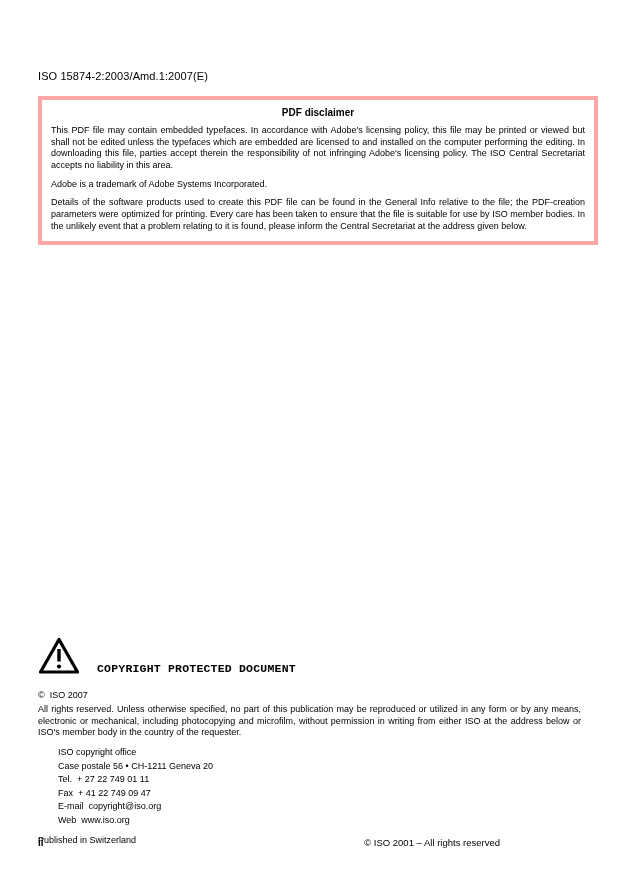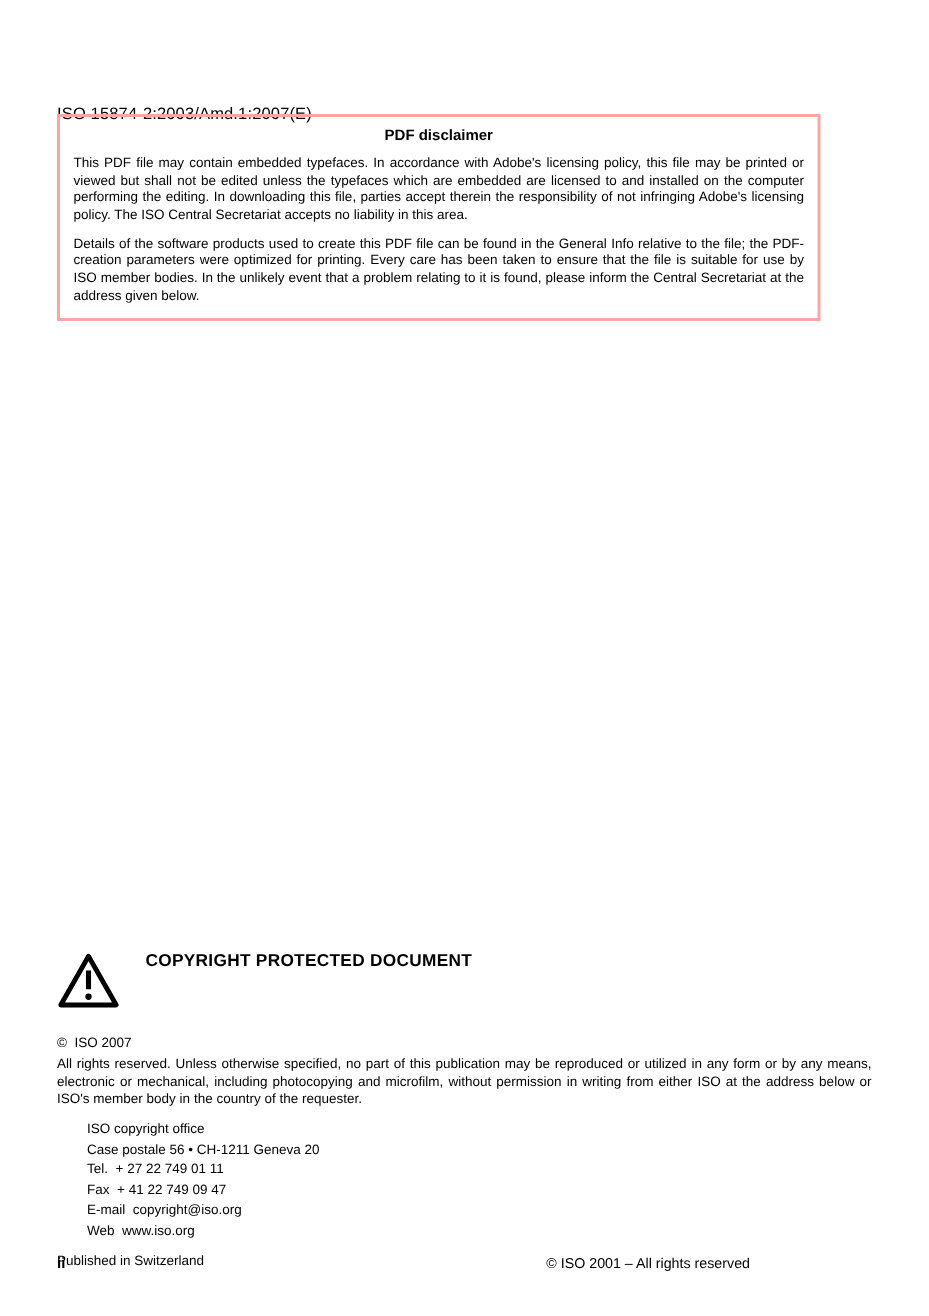--- a/index.html
+++ b/index.html
@@ -23,24 +23,24 @@
     left: 38px;
     font-size: 11px;
     font-weight: normal;
     letter-spacing: 0.1px;
     margin-top: 40px;
   }
 
   
   .disclaimer-box {
     position: absolute;
-    top: 76px;
+    top: 96px;
     left: 38px;
-    width: 509px;
-    border: 2px solid #fca5a5;
+    width: 560px;
+    border: 4px solid #fca5a5;
     padding: 7px 9px 8px 9px;
   }
   .disclaimer-title {
     text-align: center;
     font-weight: bold;
     font-size: 10px;
     margin-bottom: 7px;
   }
   .disclaimer-box p {
     font-size: 9px;
@@ -52,23 +52,24 @@
 
   
   .copyright-section {
     position: absolute;
     top: 635px;
     left: 38px;
     width: 543px;
   }
   .copyright-heading-row {
     display: flex;
-    align-items: flex-start;
+    align-items: flex-end;
     gap: 17px;
     height: 40px;
+    font-family: Liberation Mono, monospace;
   }
   .warning-icon { display: inline-flex; }
   .copyright-heading {
     font-size: 11.5px;
     font-weight: bold;
     letter-spacing: 0.2px;
   }
   .copyright-notice {
     margin-top: 15px;
     font-size: 9px;
@@ -108,20 +109,21 @@
 </head>
 <body>
 
 <div class="page">
 
   <div class="doc-header">ISO 15874-2:2003/Amd.1:2007(E)</div>
 
   <div class="disclaimer-box">
     <div class="disclaimer-title">PDF disclaimer</div>
     <p>This PDF file may contain embedded typefaces. In accordance with Adobe's licensing policy, this file may be printed or viewed but shall not be edited unless the typefaces which are embedded are licensed to and installed on the computer performing the editing. In downloading this file, parties accept therein the responsibility of not infringing Adobe's licensing policy. The ISO Central Secretariat accepts no liability in this area.</p>
+    <p>Adobe is a trademark of Adobe Systems Incorporated.</p>
     <p>Details of the software products used to create this PDF file can be found in the General Info relative to the file; the PDF-creation parameters were optimized for printing. Every care has been taken to ensure that the file is suitable for use by ISO member bodies. In the unlikely event that a problem relating to it is found, please inform the Central Secretariat at the address given below.</p>
   </div>
 
   <div class="copyright-section">
 
     <div class="copyright-heading-row">
       <span class="warning-icon">
         <svg width="42" height="38" viewBox="0 0 42 38" aria-hidden="true">
           <polygon points="21,2.5 39.5,35 2.5,35" fill="none" stroke="#000" stroke-width="3.2" stroke-linejoin="round"></polygon>
           <rect x="19.3" y="12" width="3.4" height="12.5" fill="#000"></rect>

